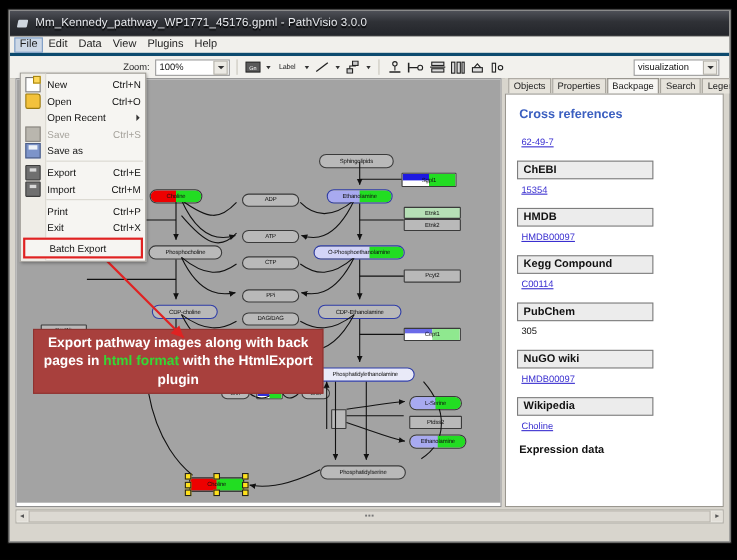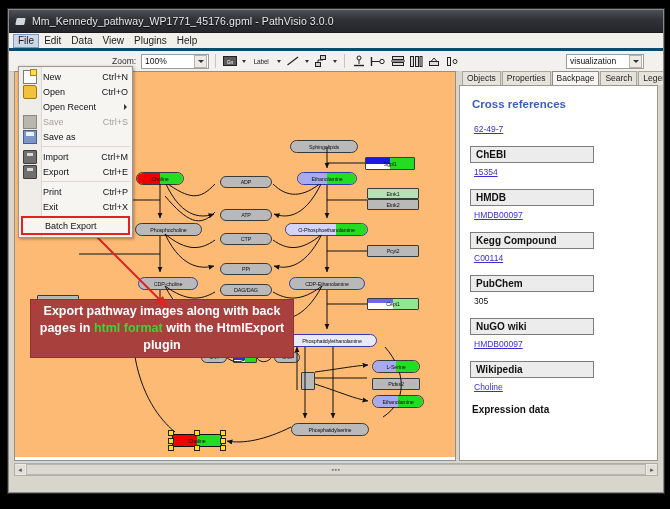--- a/index.html
+++ b/index.html
@@ -45,21 +45,21 @@
   .drop:after{content:"";border-left:2.5px solid transparent;border-right:2.5px solid transparent;
      border-top:3px solid #333;}
   .tb-txt{font-size:6.5px;color:#222;letter-spacing:-.2px;}
 
   
   #body{position:absolute;left:0;top:57px;right:0;bottom:0;}
 
   
   #canvaswrap{position:absolute;left:5px;top:4px;width:440px;bottom:31px;
       background:#fff;border:1px solid #8f8f8f;overflow:hidden;}
-  #canvas{position:absolute;left:0;top:0;width:440px;height:385px;background:#fdba74;padding-left:44px;}
+  #canvas{position:absolute;left:0;top:0;width:440px;height:385px;background:#a3a3a3;padding-left:44px;}
 
   
   #sidewrap{position:absolute;left:450px;top:4px;right:5px;bottom:31px;}
   #tabstrip{height:14px;display:flex;align-items:flex-end;gap:1px;padding-left:3px;
      background:#d8d5cd;}
   .tab{font-size:8.5px;padding:1px 4px 1px 4px;background:#e6e3db;border:1px solid #a9a69e;
      border-bottom:none;color:#1c1c1c;line-height:11px;}
   .tab.sel{background:#f7f6f3;border-color:#8f8c84;padding-bottom:2px;margin-bottom:-1px;font-weight:400;}
   #panelbody{position:absolute;left:0;top:14px;right:0;bottom:0;background:#fff;
      border:1px solid #9a978f;overflow:hidden;}
@@ -228,21 +228,21 @@
         </svg>
     </div>
     <div class="tbtn">
       <svg width="14" height="13">
           <rect x="2.5" y="2.5" width="3" height="8" fill="none" stroke="#222"></rect>
           <circle cx="10" cy="6.5" r="2" fill="none" stroke="#222"></circle>
         </svg>
     </div>
 
     <div style="flex:1"></div>
-    <div class="combo" style="width:72px;margin-right:19px">
+    <div class="combo" style="width:72px;margin-right:9px">
       <span class="cbtxt">visualization</span>
       <span class="cbarrow"></span>
     </div>
   </div>
 
   <div id="body">
 
     <div id="canvaswrap">
       <div id="canvas">
 
@@ -530,29 +530,29 @@
       <span class="fm-acc">Ctrl+S</span>
     </div>
     <div class="fm-item">
       <span class="fm-ico ico-saveas"></span>
       <span>Save as</span>
     </div>
 
     <div class="fm-sep"></div>
 
     <div class="fm-item">
+      <span class="fm-ico ico-exp"></span>
+      <span>Export</span>
+      <span class="fm-acc">Ctrl+E</span>
+    </div>
+    <div class="fm-item">
       <span class="fm-ico ico-imp"></span>
       <span>Import</span>
       <span class="fm-acc">Ctrl+M</span>
     </div>
-    <div class="fm-item">
-      <span class="fm-ico ico-exp"></span>
-      <span>Export</span>
-      <span class="fm-acc">Ctrl+E</span>
-    </div>
 
     <div class="fm-sep"></div>
 
     <div class="fm-item">
       <span>Print</span>
       <span class="fm-acc">Ctrl+P</span>
     </div>
     <div class="fm-item">
       <span>Exit</span>
       <span class="fm-acc">Ctrl+X</span>

